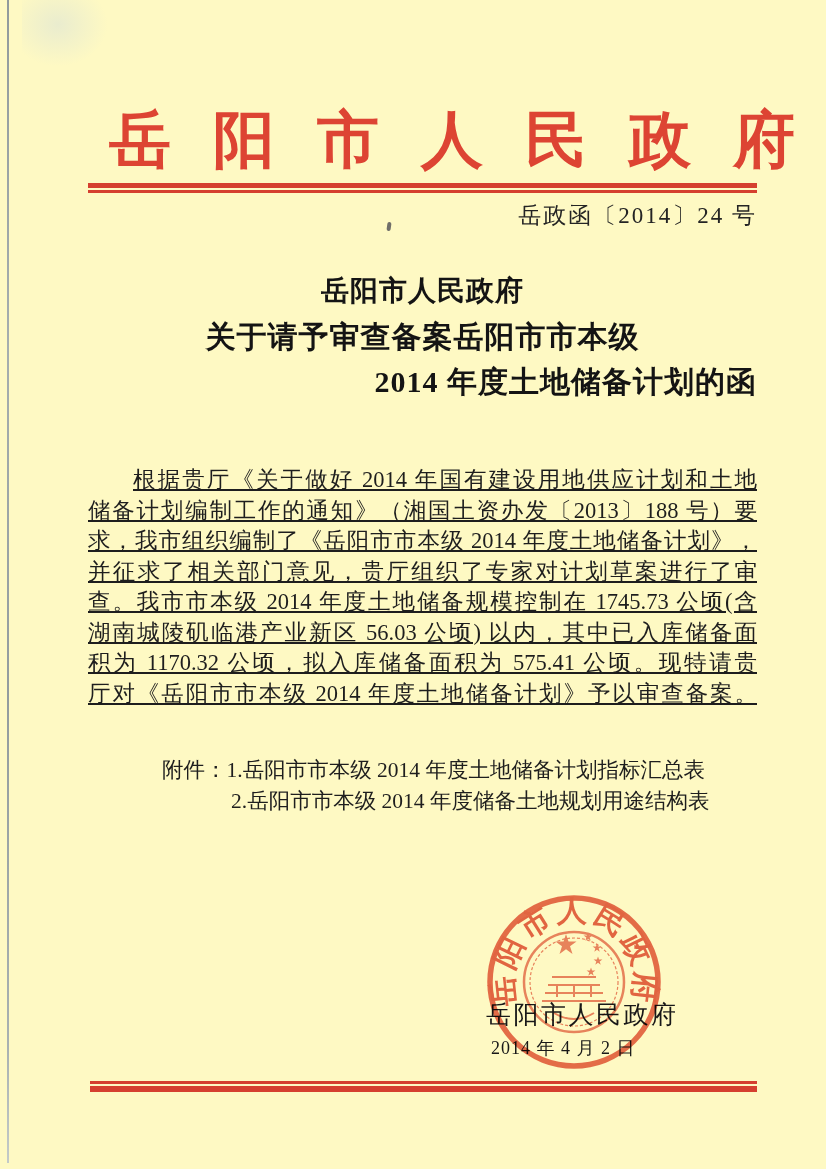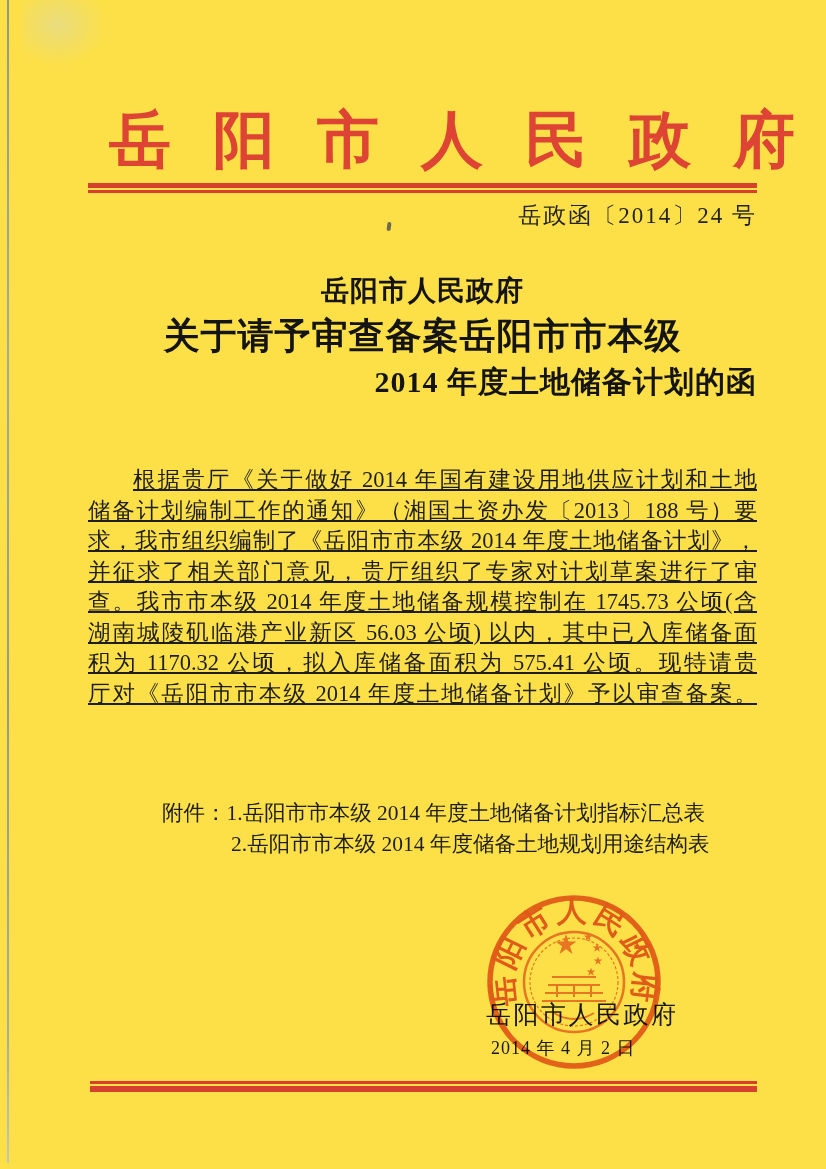--- a/index.html
+++ b/index.html
@@ -1,18 +1,18 @@
 <!DOCTYPE html>
 <html><head>
 <meta charset="utf-8">
 <style>
   html,body { margin:0; padding:0; background:#e8e8e8; }
   .page {
     position:relative; width:826px; height:1169px; margin:0 auto;
-    background:#fde047; overflow:hidden;
+    background:#fef9c3; overflow:hidden;
     font-family:"Liberation Serif","DejaVu Serif",serif;
   }
   
   .scan-line-left { position:absolute; left:7px; top:0; width:2px; height:1163px;
     background:linear-gradient(180deg,#7e8a96 0%,#96a1ab 30%,#808c98 60%,#9aa5ae 90%,#b9c2c9 100%);
     opacity:.85; }
   .scan-smudge { position:absolute; left:22px; top:0; width:90px; height:70px;
     background:radial-gradient(ellipse at 40% 35%, rgba(195,212,228,.35), rgba(195,212,228,0) 65%); }
   .scan-speck { position:absolute; left:387px; top:222px; width:4px; height:9px;
     background:#4c4c52; border-radius:2px; transform:rotate(8deg); opacity:.8; }
@@ -24,30 +24,30 @@
   .rule-top-thick  { left:88px; top:183px;   width:669px; height:5px; }
   .rule-top-thin   { left:88px; top:190px;   width:669px; height:2.5px; }
   .rule-bot-thin   { left:90px; top:1081px;  width:667px; height:2.5px; }
   .rule-bot-thick  { left:90px; top:1086px;  width:667px; height:6px; }
   .doc-number { position:absolute; left:88px; top:200px; width:669px; text-align:right;
     font-size:23px; color:#242424; letter-spacing:2px; }
   
   .title { position:absolute; left:88px; top:268px; width:669px; text-align:center;
     color:#141414; font-weight:bold; }
   .title .t1 { font-size:28px; line-height:46px; letter-spacing:1px; }
-  .title .t2 { font-size:36px; line-height:45px; letter-spacing:1px; }
+  .title .t2 { font-size:30px; line-height:45px; letter-spacing:1px; }
   .title .t3 { font-size:30px; line-height:45px; letter-spacing:1px;text-align:right; }
   
   .body { position:absolute; left:88px; top:465px; width:669px;
     font-size:22.5px; color:#1e1e1e; }
   .body .line { height:30.5px; line-height:30.5px; }
   .body .just { text-align:justify; text-align-last:justify;text-decoration:underline; }
   .body .indent { text-indent:45px; }
   
-  .attachments { position:absolute; left:88px; top:798px; width:669px;
+  .attachments { position:absolute; left:88px; top:755px; width:669px;
     font-size:21.5px; color:#1e1e1e; }
   .attachments .arow { height:31px; line-height:31px; white-space:nowrap; }
   .attachments .arow1 { padding-left:74px; }
   .attachments .arow2 { padding-left:143px; }
   
   .signature { position:absolute; left:486px; top:998px; font-size:25px;
     letter-spacing:2.5px; color:#181818; white-space:nowrap; }
   .date { position:absolute; left:491px; top:1036px; font-size:18px;
     letter-spacing:1px; color:#181818; white-space:nowrap; }
   

